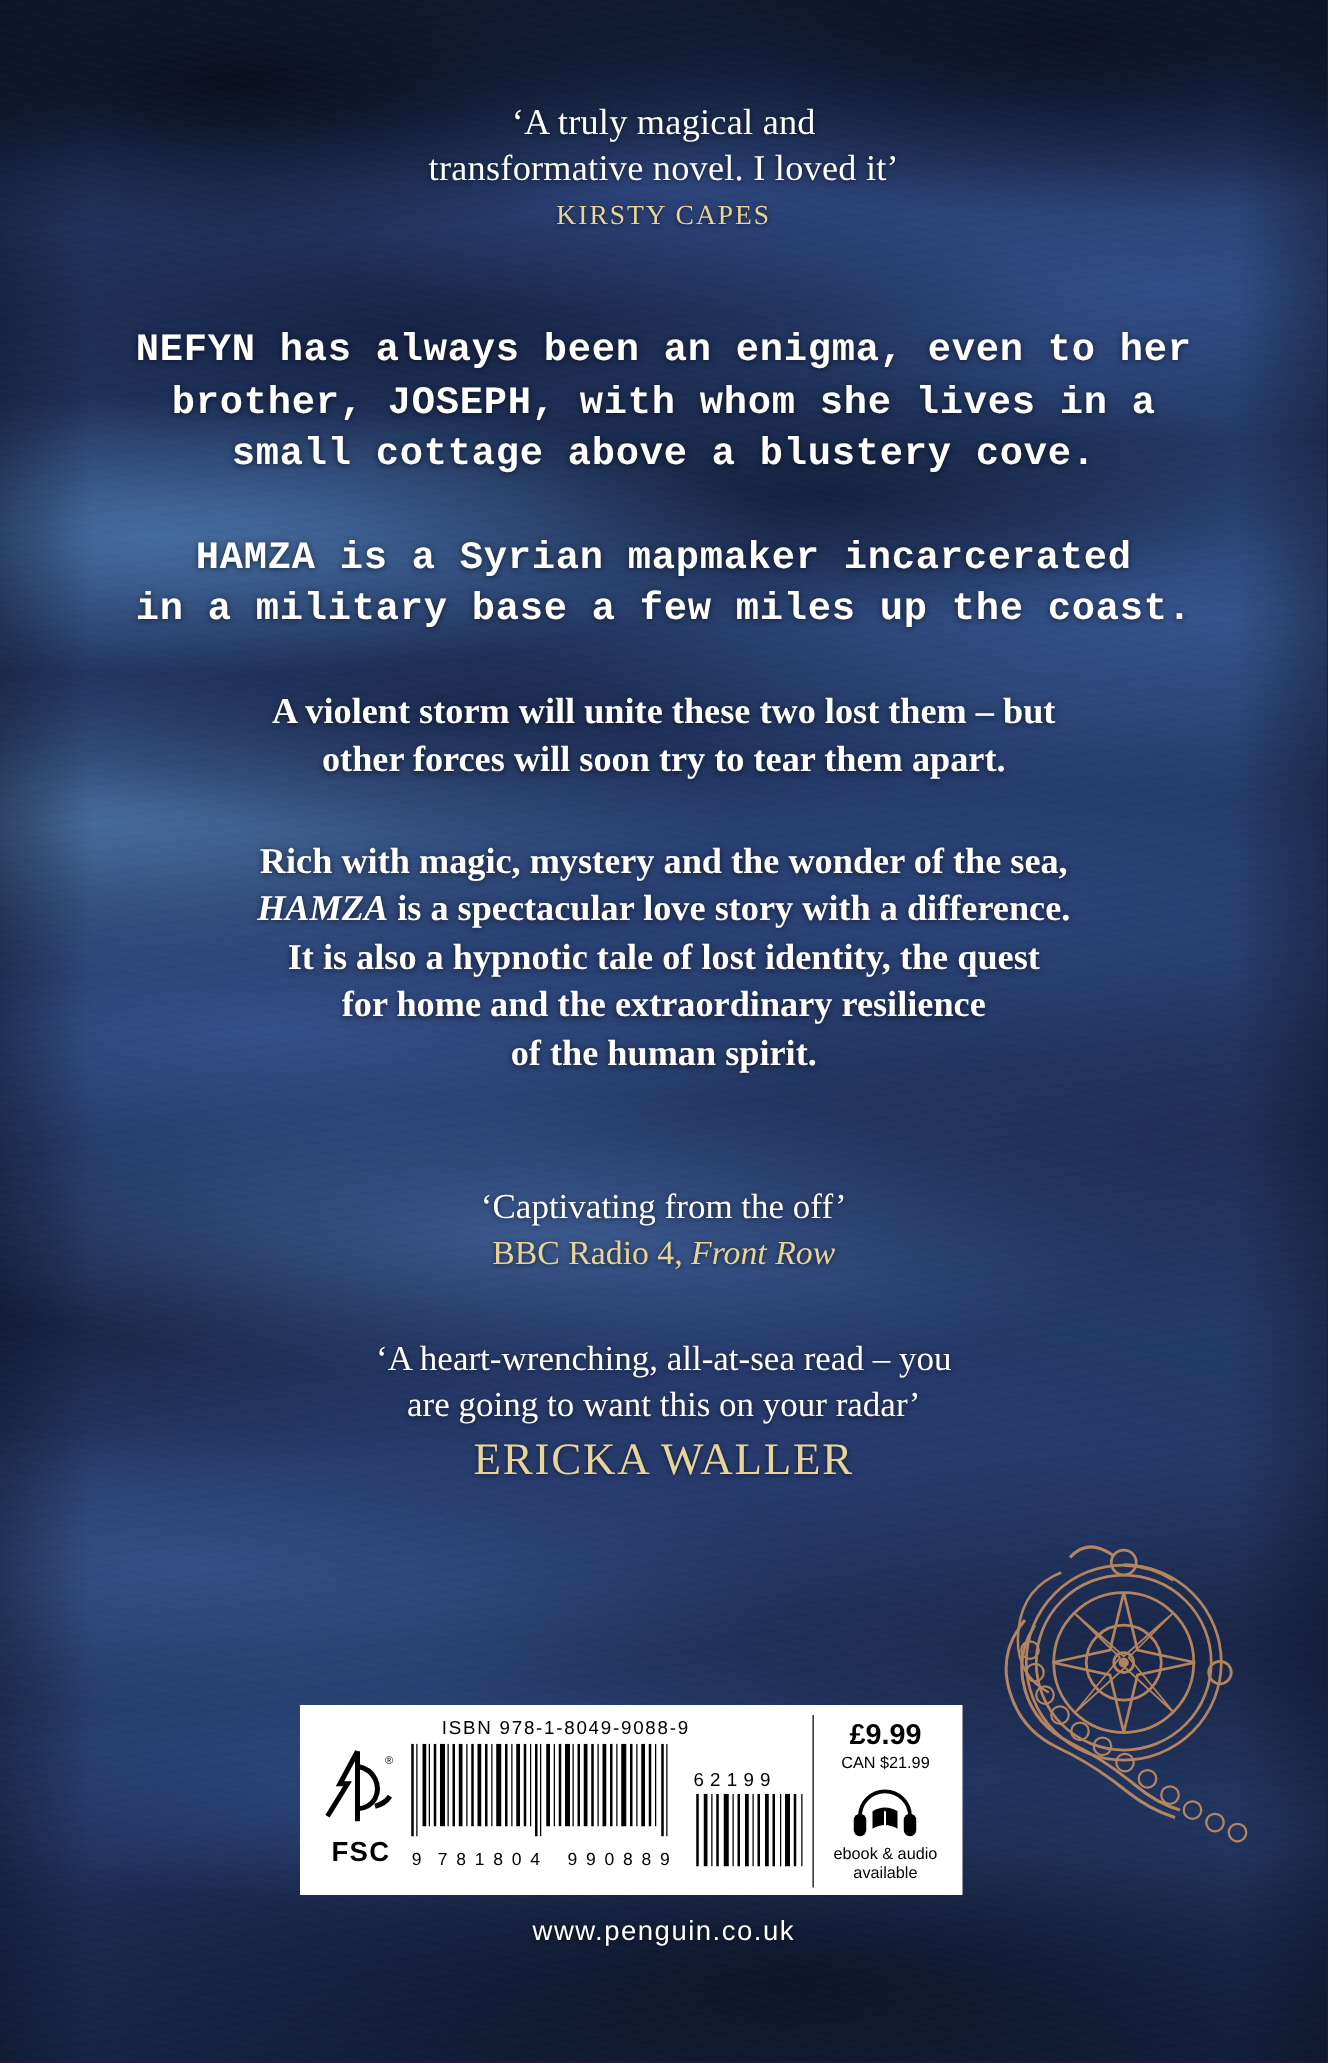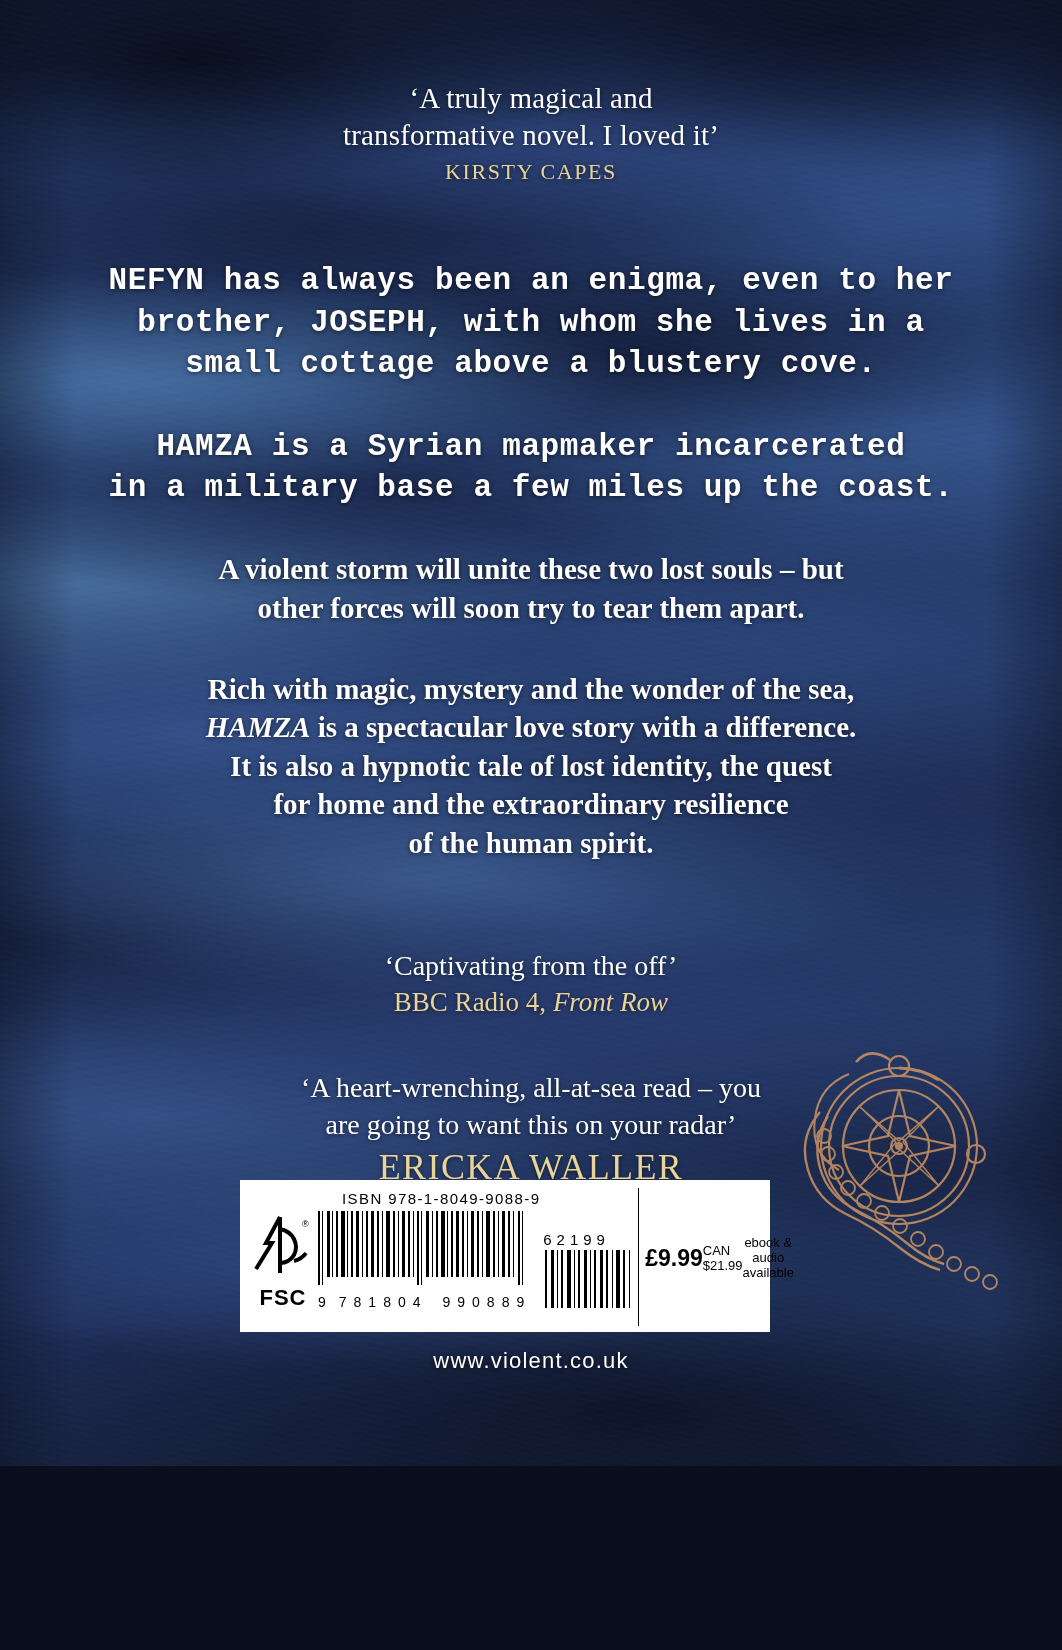--- a/index.html
+++ b/index.html
@@ -3,21 +3,21 @@
 <meta charset="utf-8">
 <style>
   html, body {
     margin: 0;
     padding: 0;
     background: #0b0f1d;
   }
   .cover {
     position: relative;
     width: 1062px;
-    height: 1466px;
+    height: 1650px;
     overflow: hidden;
     font-family: "Liberation Serif", serif;
     color: #ffffff;
     background: #701a75;
   }
 
   
   .bg-base {
     position: absolute;
     inset: 0;
@@ -230,21 +230,21 @@
     font-size: 14px;
     letter-spacing: 2px;
     margin-top: 1px;
     display: flex;
     gap: 3px;
     padding-left: 2px;
   }
   .price-col {
     width: 128px;
     display: flex;
-    flex-direction: row;
+    flex-direction: column;
     align-items: center;
     border-left: 1px solid #000;
     padding-left: 6px;
   }
   .price {
     font-size: 23px;
     font-weight: 700;
     margin-top: 2px;
   }
   .price-can {
@@ -304,21 +304,21 @@
         <span>brother, JOSEPH, with whom she lives in a</span><br>
         <span>small cottage above a blustery cove.</span>
       </p>
 
       <p class="para caps">
         <span>HAMZA is a Syrian mapmaker incarcerated</span><br>
         <span>in a military base a few miles up the coast.</span>
       </p>
 
       <p class="para">
-        <span>A violent storm will unite these two lost souls – but</span><br>
+        <span>A violent storm will unite these two lost them – but</span><br>
         <span>other forces will soon try to tear them apart.</span>
       </p>
 
       <p class="para">
         <span>Rich with magic, mystery and the wonder of the sea,</span><br>
         <span class="italic">HAMZA</span><span> is a spectacular love story with a difference.</span><br>
         <span>It is also a hypnotic tale of lost identity, the quest</span><br>
         <span>for home and the extraordinary resilience</span><br>
         <span>of the human spirit.</span>
       </p>
@@ -483,15 +483,15 @@
         <path d="M28 26 l0 14" stroke="#fff" stroke-width="1.6"></path>
       </svg>
       <div class="audio-text">
         <div>ebook &amp; audio</div>
         <div>available</div>
       </div>
     </div>
 
   </div>
 
-  <div class="penguin-url">www.violent.co.uk</div>
+  <div class="penguin-url">www.penguin.co.uk</div>
 
 </div>
 
 </body></html>

